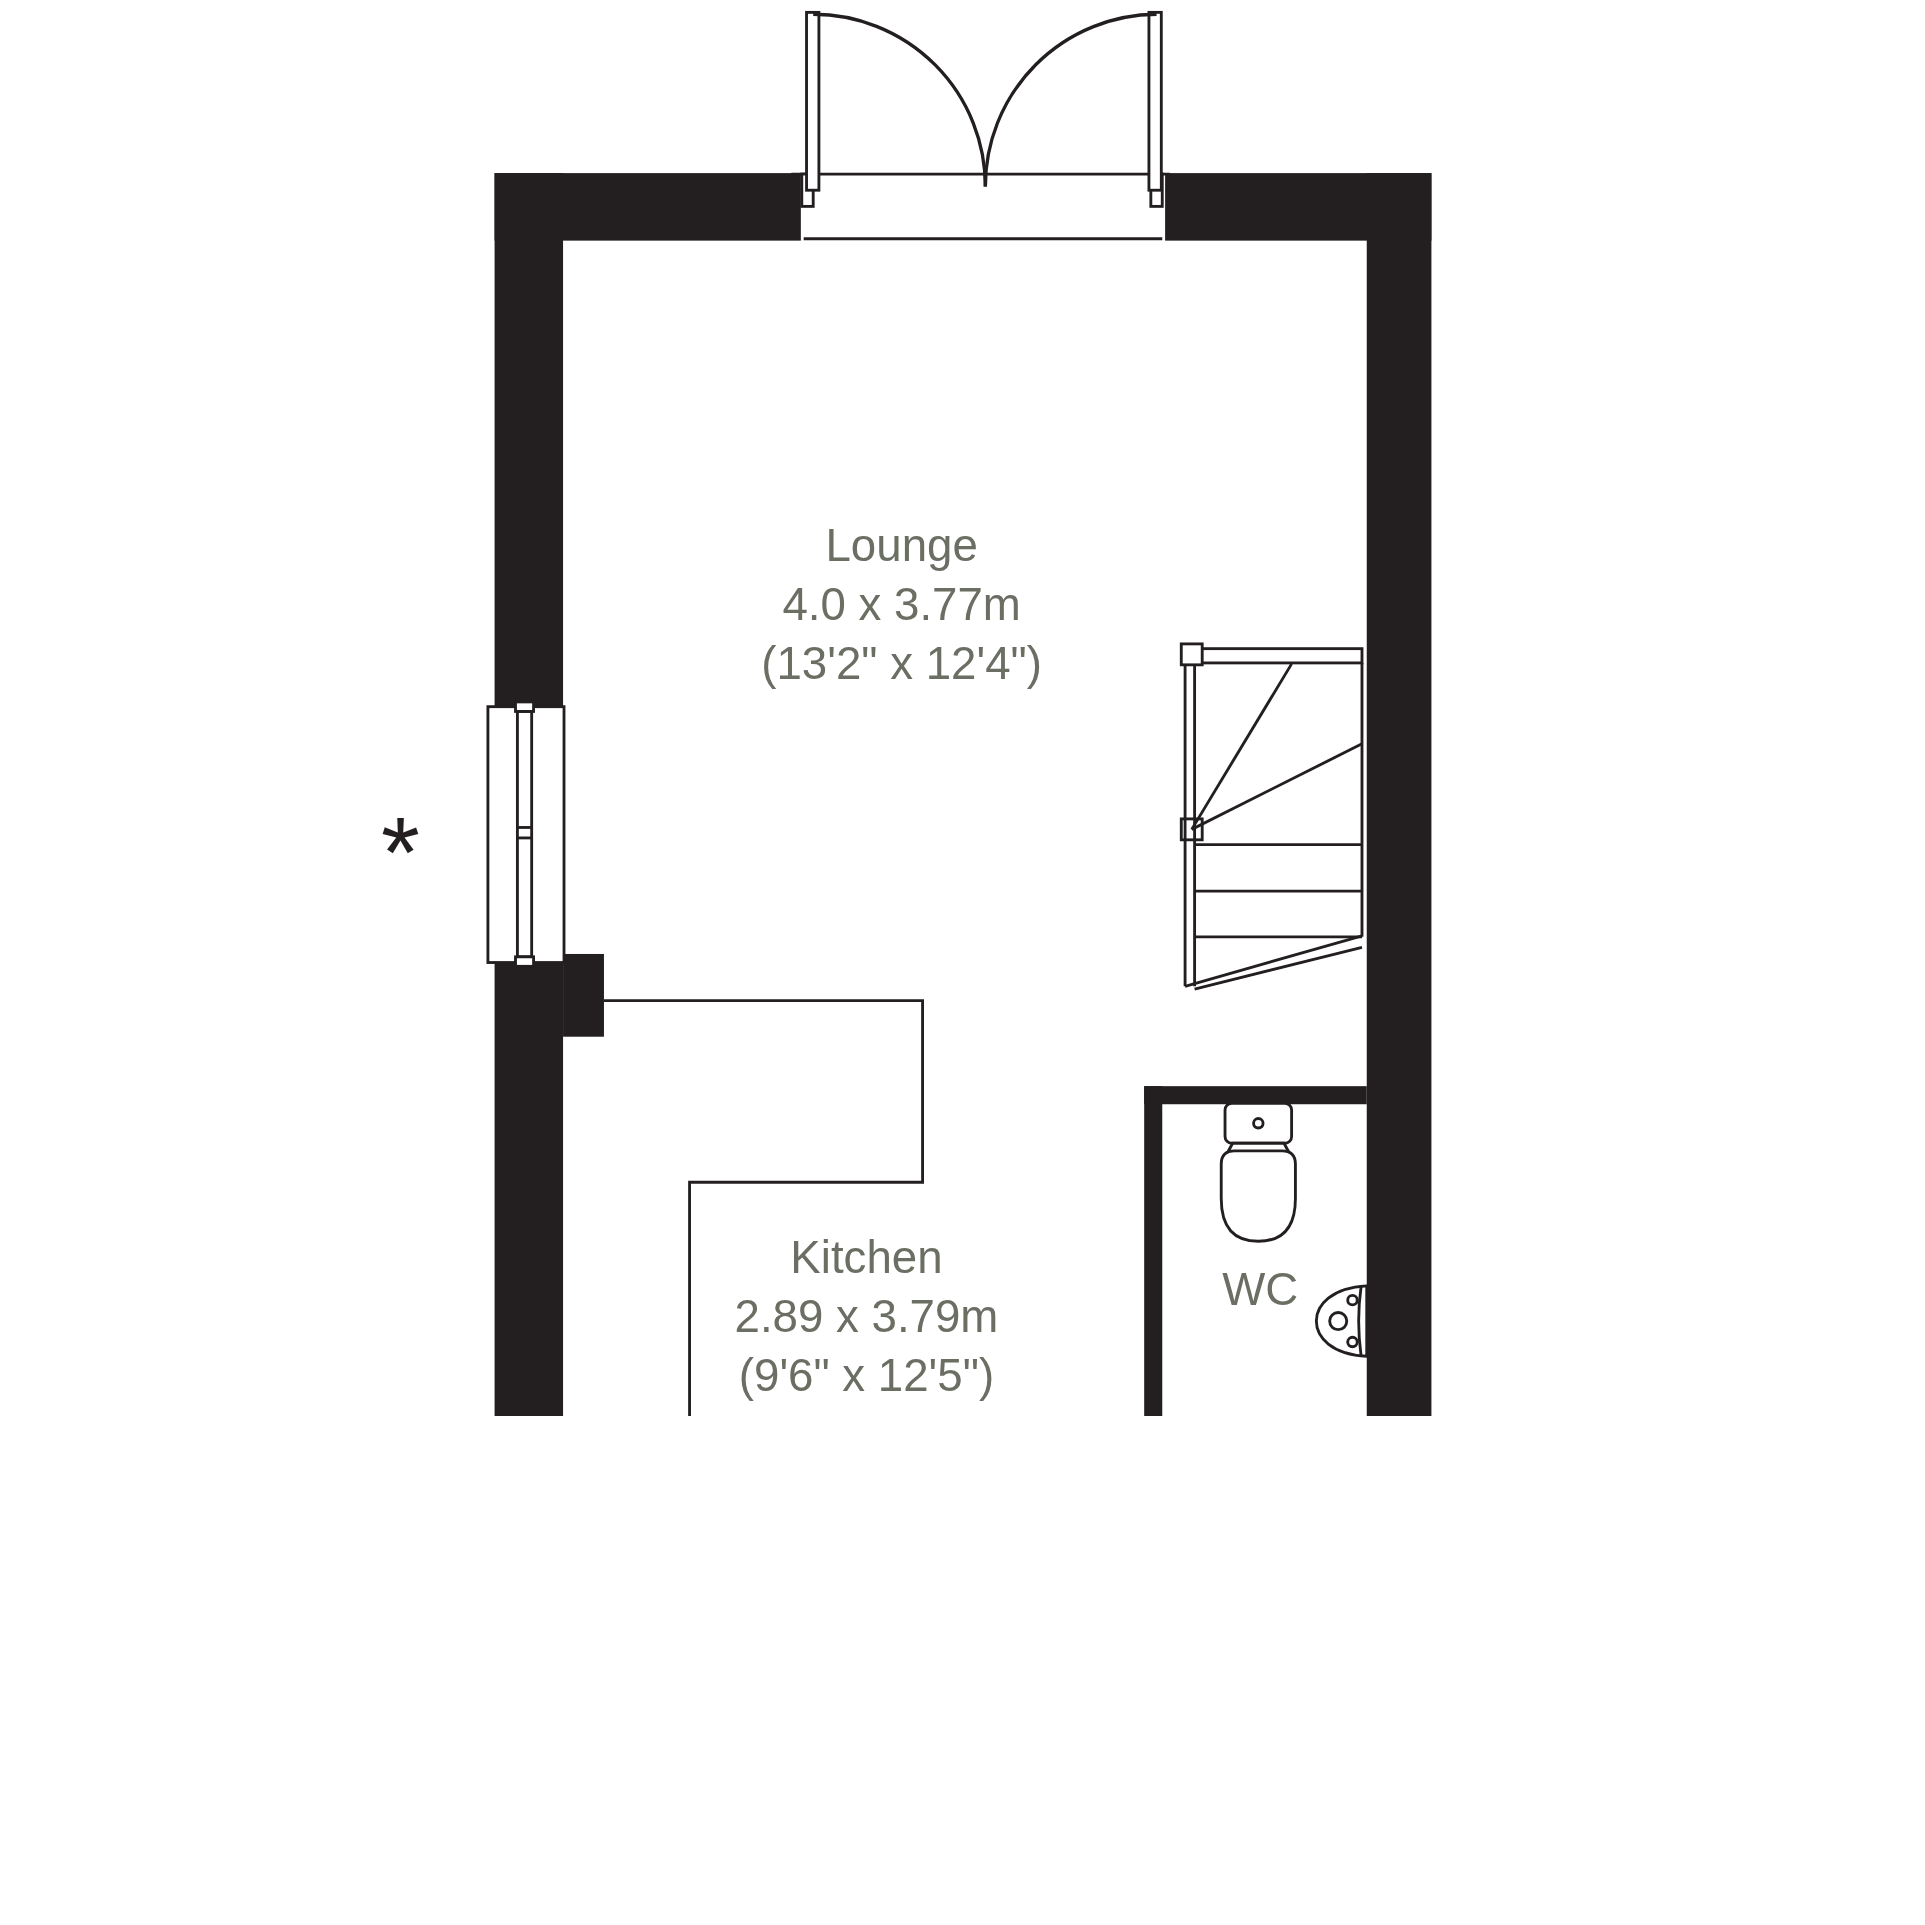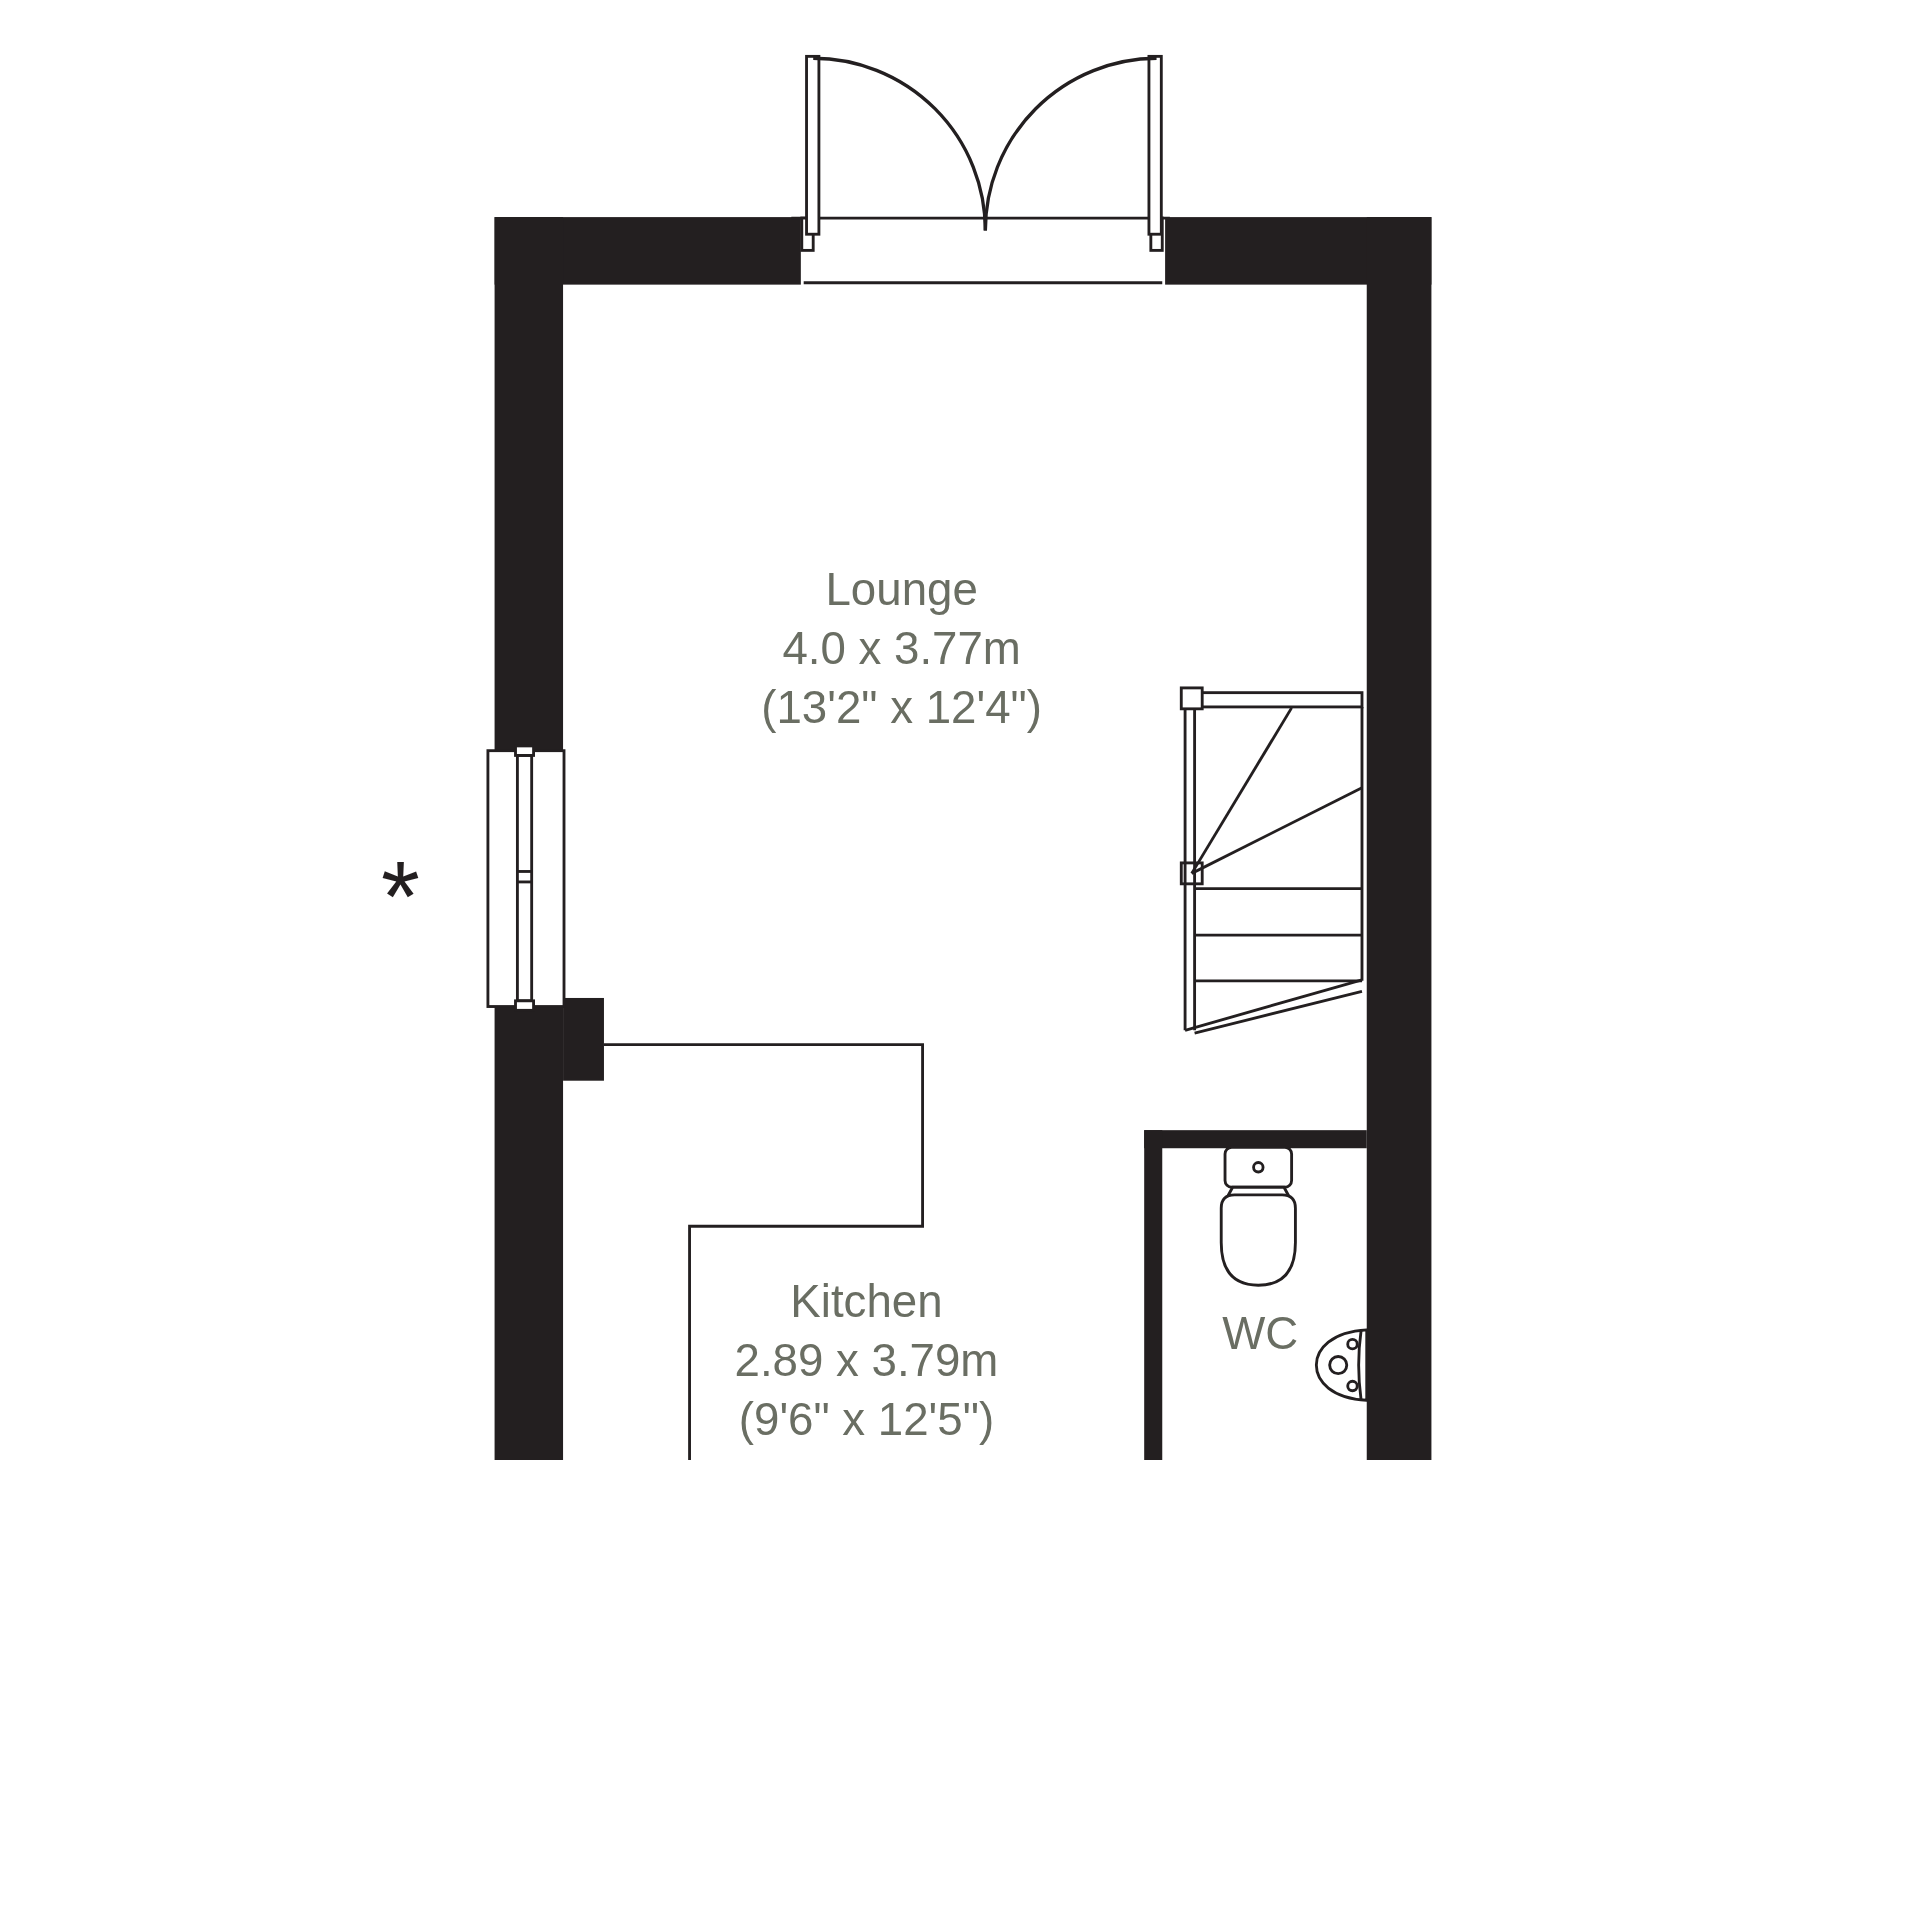--- a/index.html
+++ b/index.html
@@ -2,21 +2,21 @@
 <html style="--wall: #231f20; --line: #231f20; --label: #6a6e63; --bg: #ffffff;font-size:15px"><head>
 <meta charset="utf-8">
 <style>
   :root{
     --wall:#231f20;
     --line:#231f20;
     --label:#6a6e63;
     --bg:#ffffff;
   }
   html,body{margin:0;padding:0;background:var(--bg);}
-  .plan-wrap{position:relative;width:1926px;height:1416px;background:var(--bg);overflow:hidden;margin-top:44px;}
+  .plan-wrap{position:relative;width:1926px;height:1416px;background:var(--bg);overflow:hidden;}
   svg{display:block;width:1926px;height:1926px;}
   .wall{fill:var(--wall);stroke:none;}
   .thin{stroke:var(--line);stroke-width:3;fill:none;}
   .sym{stroke:var(--line);stroke-width:3;fill:#ffffff;}
   .symline{stroke:var(--line);stroke-width:3;fill:none;}
   .arc{stroke:var(--line);stroke-width:3.5;fill:none;}
   .roomlabel{font-family:"Liberation Sans","DejaVu Sans",sans-serif;font-size:48px;fill:var(--label);text-anchor:middle;}
   .marker{font-family:"Liberation Sans","DejaVu Sans",sans-serif;font-size:105px;fill:var(--wall);text-anchor:middle;}
 </style>
 </head>

